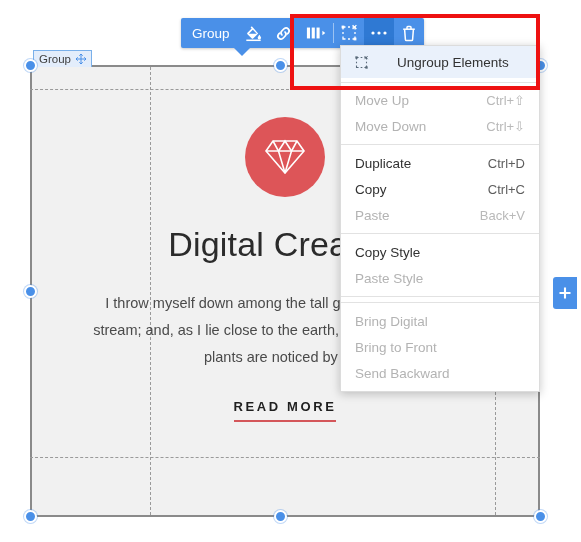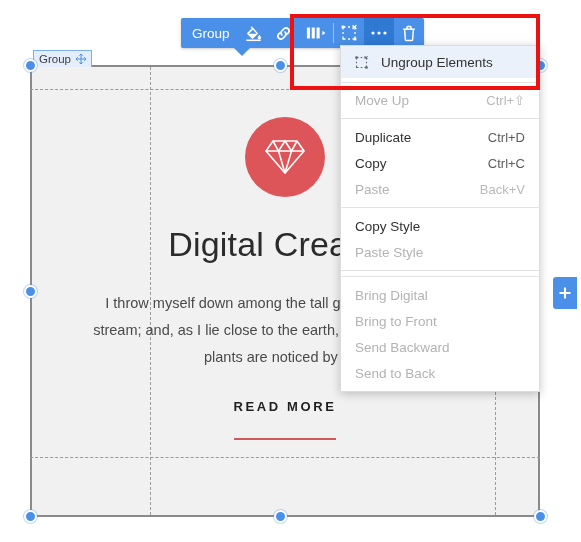--- a/index.html
+++ b/index.html
@@ -68,21 +68,21 @@
     line-height: 1.85;
     margin: 0 0 26px 0;
     padding: 0 22px;
   }
   .read-more {
     display: inline-block;
     font-size: 13px;
     letter-spacing: 2.6px;
     font-weight: 700;
     color: #1f1f1f;
-    padding-bottom: 24px;
+    padding-bottom: 6px;
     border-bottom: 2px solid #d4565a;
     cursor: pointer;
   }
 
   
   .handle {
     position: absolute;
     width: 13px; height: 13px;
     border-radius: 50%;
     background: #4a90e8;
@@ -165,21 +165,21 @@
     height: 26px;
     padding: 0 14px 0 14px;
     color: #323232;
     white-space: nowrap;
     cursor: pointer;
   }
   .menu-item.first {
     height: 32px;
     background: #eaf1fb;
     padding-left: 12px;
-    gap: 11px;
+    gap: 27px;
   }
   .menu-item.disabled { color: #b3b3b3; cursor: default; }
   .menu-label { flex: 1; }
   .menu-short {
     color: #5d5d5d;
     font-size: 13px;
     margin-left: 18px;
   }
   .menu-item.disabled .menu-short { color: #b9b9b9; }
   .menu-sep { height: 1px; background: #e2e2e2; margin: 5px 0; }
@@ -343,20 +343,24 @@
         </svg>
       </span>
       <span class="menu-label">Ungroup Elements</span>
     </div>
     <div class="menu-sep tight"></div>
 
     <div class="menu-item disabled">
       <span class="menu-label">Move Up</span>
       <span class="menu-short">Ctrl+⇧</span>
     </div>
+    <div class="menu-item disabled">
+      <span class="menu-label">Move Down</span>
+      <span class="menu-short">Ctrl+⇩</span>
+    </div>
     <div class="menu-sep"></div>
 
     <div class="menu-item">
       <span class="menu-label">Duplicate</span>
       <span class="menu-short">Ctrl+D</span>
     </div>
     <div class="menu-item">
       <span class="menu-label">Copy</span>
       <span class="menu-short">Ctrl+C</span>
     </div>
@@ -378,21 +382,18 @@
 
     <div class="menu-item disabled">
       <span class="menu-label">Bring Digital</span>
     </div>
     <div class="menu-item disabled">
       <span class="menu-label">Bring to Front</span>
     </div>
     <div class="menu-item disabled">
       <span class="menu-label">Send Backward</span>
     </div>
-    <div class="menu-item disabled">
-      <span class="menu-label">Send to Back</span>
-    </div>
     <div style="height:5px;"></div>
   </div>
 
   <div class="annotation"></div>
 
 </div>
 
 </body></html>

